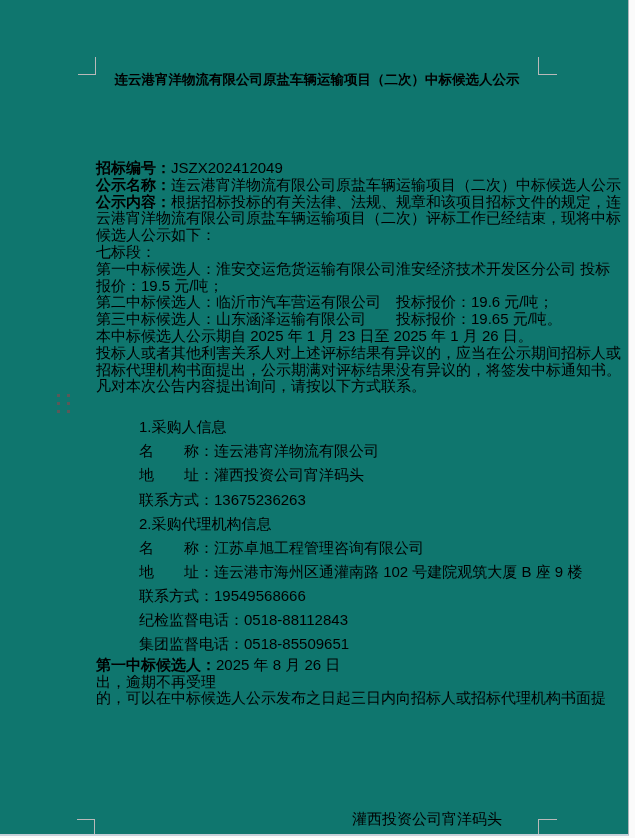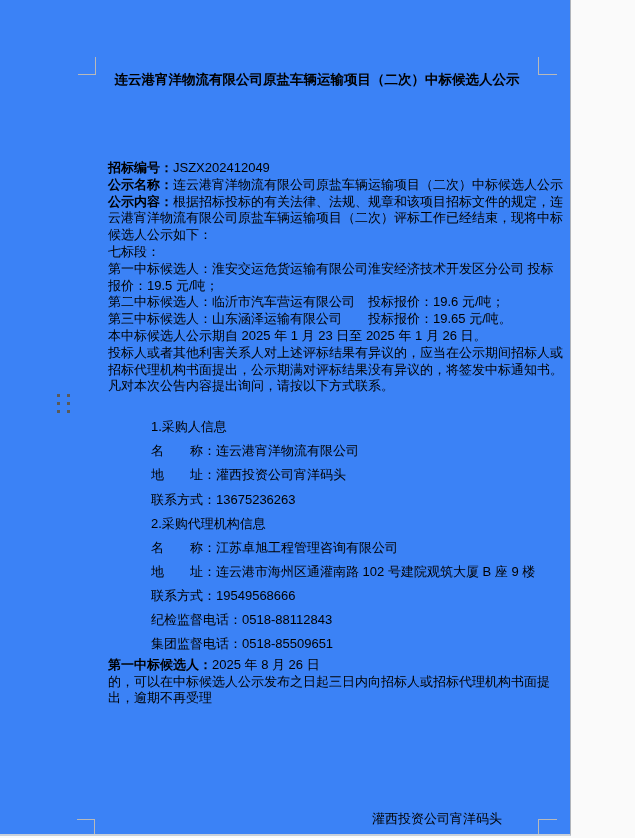--- a/index.html
+++ b/index.html
@@ -9,23 +9,23 @@
     width: 635px;
     height: 838px;
     overflow: hidden;
     background: #fafafa;
     font-family: "Liberation Sans", sans-serif;
     color: #000;
   }
   .page {
     position: absolute;
     left: 0; top: 0;
-    width: 571px;
+    width: 629px;
     height: 836px;
-    background: #3b82f6;
+    background: #0f766e;
     border-right: 1px solid #b0b4ba;
     border-bottom: 2px solid #c9d0d9;
   }
   
   .mark { position: absolute; }
   .mark-tl { left: 78px;  top: 57px;  width: 18px; height: 18px; border-right: 1px solid #b9b9b9; border-bottom: 1px solid #b9b9b9; }
   .mark-tr { left: 538px; top: 57px;  width: 19px; height: 18px; border-left: 1px solid #b9b9b9;  border-bottom: 1px solid #b9b9b9; }
   .mark-bl { left: 77px;  top: 819px; width: 18px; height: 15px; border-right: 1px solid #b9b9b9; border-top: 1px solid #b9b9b9; }
   .mark-br { left: 538px; top: 819px; width: 19px; height: 15px; border-left: 1px solid #b9b9b9;  border-top: 1px solid #b9b9b9; }
   
@@ -43,21 +43,21 @@
   .doc-title {
     position: absolute;
     left: 96px; top: 70px;
     width: 442px;
     text-align: center;
     font-size: 13.5px;
     line-height: 20px;
     font-weight: 700;
     white-space: pre;
   }
-  .block { position: absolute; font-size: 13px; white-space: pre; margin-left: 12px; }
+  .block { position: absolute; font-size: 15px; white-space: pre; }
   .block .ln { white-space: pre; }
   .lbl { font-weight: 700; }
 
   .intro   { left: 96px;  top: 109.6px; line-height: 16.8px; }
   .contact { left: 139px; top: 343px;   line-height: 24.1px; }
   .closing { left: 96px;  top: 607.5px; line-height: 16.6px; }
   .signature {
     left: 352px; top: 772.5px;
     width: 146px;
     line-height: 18.5px;
@@ -89,21 +89,21 @@
     <div class="block intro">
       
     <div class="ln"><b class="lbl">招标编号：</b><span>JSZX202412049</span></div><div class="ln"><b class="lbl">公示名称：</b><span>连云港宵洋物流有限公司原盐车辆运输项目（二次）中标候选人公示</span></div><div class="ln"><b class="lbl">公示内容：</b><span>根据招标投标的有关法律、法规、规章和该项目招标文件的规定，连</span></div><div class="ln"><b class="lbl"></b><span>云港宵洋物流有限公司原盐车辆运输项目（二次）评标工作已经结束，现将中标</span></div><div class="ln"><b class="lbl"></b><span>候选人公示如下：</span></div><div class="ln"><b class="lbl"></b><span>七标段：</span></div><div class="ln"><b class="lbl"></b><span>第一中标候选人：淮安交运危货运输有限公司淮安经济技术开发区分公司 投标</span></div><div class="ln"><b class="lbl"></b><span>报价：19.5 元/吨；</span></div><div class="ln"><b class="lbl"></b><span>第二中标候选人：临沂市汽车营运有限公司　投标报价：19.6 元/吨；</span></div><div class="ln"><b class="lbl"></b><span>第三中标候选人：山东涵泽运输有限公司　　投标报价：19.65 元/吨。</span></div><div class="ln"><b class="lbl"></b><span>本中标候选人公示期自 2025 年 1 月 23 日至 2025 年 1 月 26 日。</span></div><div class="ln"><b class="lbl"></b><span>投标人或者其他利害关系人对上述评标结果有异议的，应当在公示期间招标人或</span></div><div class="ln"><b class="lbl"></b><span>招标代理机构书面提出，公示期满对评标结果没有异议的，将签发中标通知书。</span></div><div class="ln"><b class="lbl"></b><span>凡对本次公告内容提出询问，请按以下方式联系。</span></div></div>
 
     <div class="block contact">
       
     <div class="ln"><span>1.采购人信息</span></div><div class="ln"><span>名　　称：连云港宵洋物流有限公司</span></div><div class="ln"><span>地　　址：灌西投资公司宵洋码头</span></div><div class="ln"><span>联系方式：13675236263</span></div><div class="ln"><span>2.采购代理机构信息</span></div><div class="ln"><span>名　　称：江苏卓旭工程管理咨询有限公司</span></div><div class="ln"><span>地　　址：连云港市海州区通灌南路 102 号建院观筑大厦 B 座 9 楼</span></div><div class="ln"><span>联系方式：19549568666</span></div><div class="ln"><span>纪检监督电话：0518-88112843</span></div><div class="ln"><span>集团监督电话：0518-85509651</span></div></div>
 
     <div class="block closing">
       
-    <div class="ln"><b class="lbl">第一中标候选人：</b><span>2025 年 8 月 26 日</span></div><div class="ln"><b class="lbl"></b><span>的，可以在中标候选人公示发布之日起三日内向招标人或招标代理机构书面提</span></div><div class="ln"><b class="lbl"></b><span>出，逾期不再受理</span></div></div>
+    <div class="ln"><b class="lbl">第一中标候选人：</b><span>2025 年 8 月 26 日</span></div><div class="ln"><b class="lbl"></b><span>出，逾期不再受理</span></div><div class="ln"><b class="lbl"></b><span>的，可以在中标候选人公示发布之日起三日内向招标人或招标代理机构书面提</span></div></div>
 
     <div class="block signature">
       <div class="ln">灌西投资公司宵洋码头</div>
       
     </div>
 
   </div>
 </div>
 
 </body></html>

